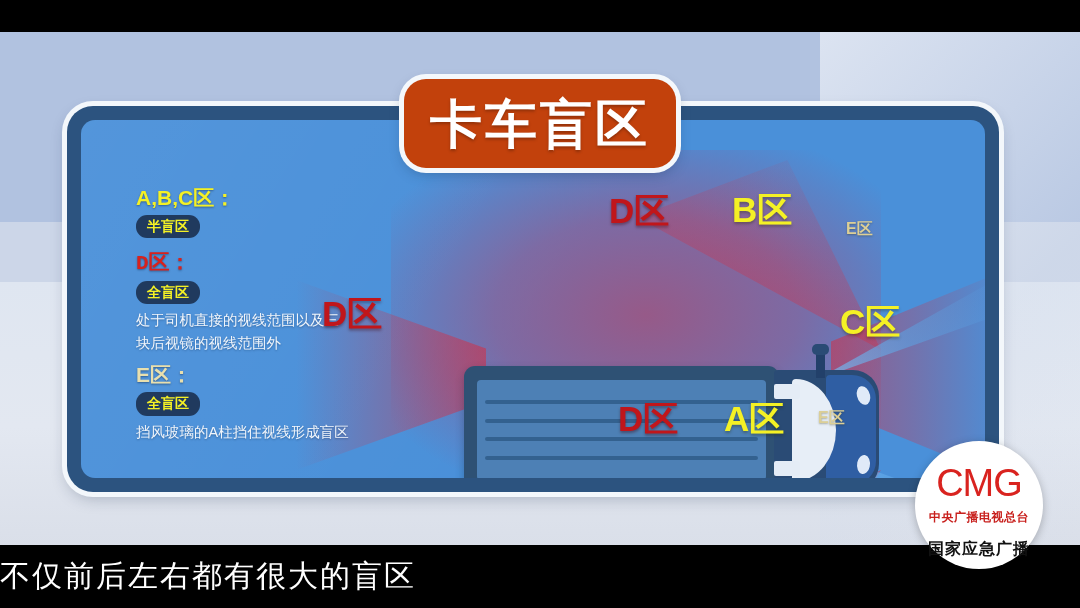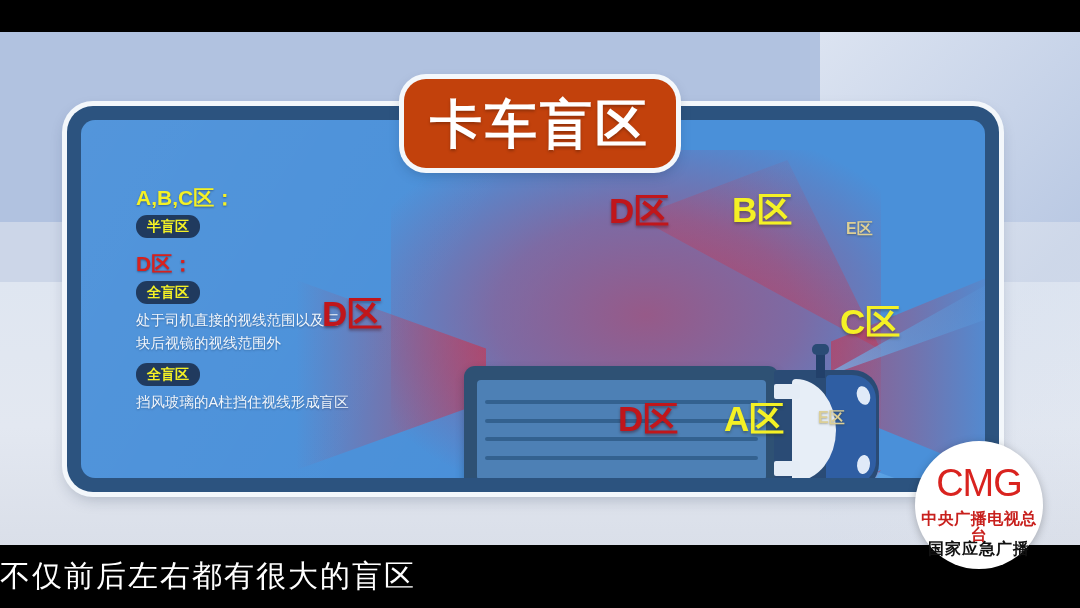--- a/index.html
+++ b/index.html
@@ -77,21 +77,21 @@
   }
 
   
   .legend{ position:absolute; left:55px; top:30px; width:215px; z-index:30;margin-top:36px; }
   .leg-block{ margin-bottom:9px; }
   .leg-head{
     font-size:21px; font-weight:bold; line-height:1.1; margin-bottom:6px;
     text-shadow:0 1px 2px rgba(10,30,60,.45);
   }
   .leg-head.yellow{ color:#f4f125; }
-  .leg-head.red{ color:#d8211d; }
+  .leg-head.red{ color:#d8211d;font-family:Liberation Mono, monospace; }
   .leg-head.tan{ color:#e8dfae; }
   .badge{
     display:inline-block;
     background:#203a5e;
     color:#f4f125;
     font-size:14px; font-weight:bold;
     padding:3px 11px 4px 11px;
     border-radius:11px;
     line-height:1.15;
     margin-bottom:5px;
@@ -224,21 +224,21 @@
     box-shadow:0 2px 8px rgba(0,0,0,.25);
   }
   .logo-cmg{
     position:absolute; left:0; top:23px; width:128px;
     text-align:center; color:#d9231f;
     font-size:38px; font-weight:normal; letter-spacing:-1px; line-height:1;
   }
   .logo-sub{
     position:absolute; left:0; top:70px; width:128px;
     text-align:center; color:#c8201d;
-    font-size:16px; font-weight:bold; letter-spacing:.5px; line-height:1;
+    font-size:12px; font-weight:bold; letter-spacing:.5px; line-height:1;
   }
   .logo-sub2{
     position:absolute; left:-2px; top:100px; width:132px;
     text-align:center; color:#111; font-size:16px; font-weight:bold;
     letter-spacing:1px; line-height:1; z-index:75;
   }
 
   
   .subtitle{
     position:absolute; left:0; top:556px; width:1080px;
@@ -279,20 +279,21 @@
           <div class="badge">半盲区</div>
         </div>
 
         <div class="leg-block">
           <div class="leg-head red">D区：</div>
           <div class="badge">全盲区</div>
           <div class="leg-text">处于司机直接的视线范围以及三块后视镜的视线范围外</div>
         </div>
 
         <div class="leg-block">
+          <div class="leg-head tan">E区：</div>
           <div class="badge">全盲区</div>
           <div class="leg-text">挡风玻璃的A柱挡住视线形成盲区</div>
         </div>
 
       </div>
 
       <div class="truck trailer">
         <div class="trailer-panel">
           <div class="trailer-line"></div>
           <div class="trailer-line"></div>

